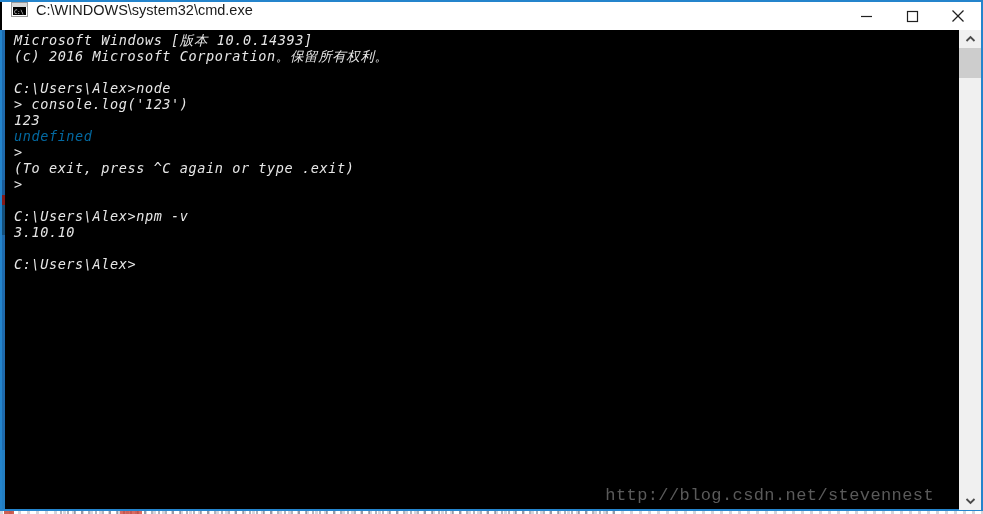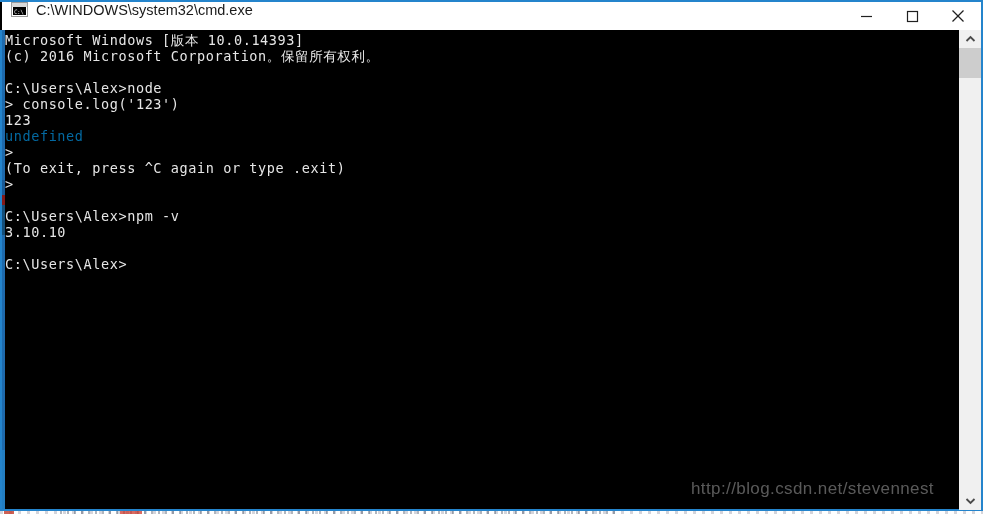--- a/index.html
+++ b/index.html
@@ -163,21 +163,22 @@
     width: 100%;
     font-family: "DejaVu Sans Mono", monospace;
     font-size: 13.5px;
     line-height: 16px;
     color: #d0d0d0;
     white-space: pre;
     letter-spacing: 0.6px;
   }
   #lines .line {
     height: 16px;
-    padding-left: 3px;
+    padding-left: 12px;
+    font-style: italic;
   }
   #lines .line.bright { color: #e6e6e6; }
   #lines .line.dim { color: #0369a1; }
 
   
   .left-artifact {
     position: absolute;
     left: 2px;
     top: 30px;
     width: 3px;
@@ -189,22 +190,22 @@
       #15527f 175px, #15527f 205px,
       #1f6fb5 205px, #1f6fb5 420px,
       #2484cc 420px, #2484cc 480px);
     opacity: .95;
   }
 
   
   #watermark {
     position: absolute;
     right: 25px;
-    bottom: 10px;
-    font-family: Liberation Sans, sans-serif;
+    bottom: 4px;
+    font-family: Liberation Mono, monospace;
     font-size: 17px;
     color: #6a6a6a;
     white-space: nowrap;
     letter-spacing: 0.4px;
     opacity: .85;
   }
 
   
   #scrollbar {
     position: absolute;

